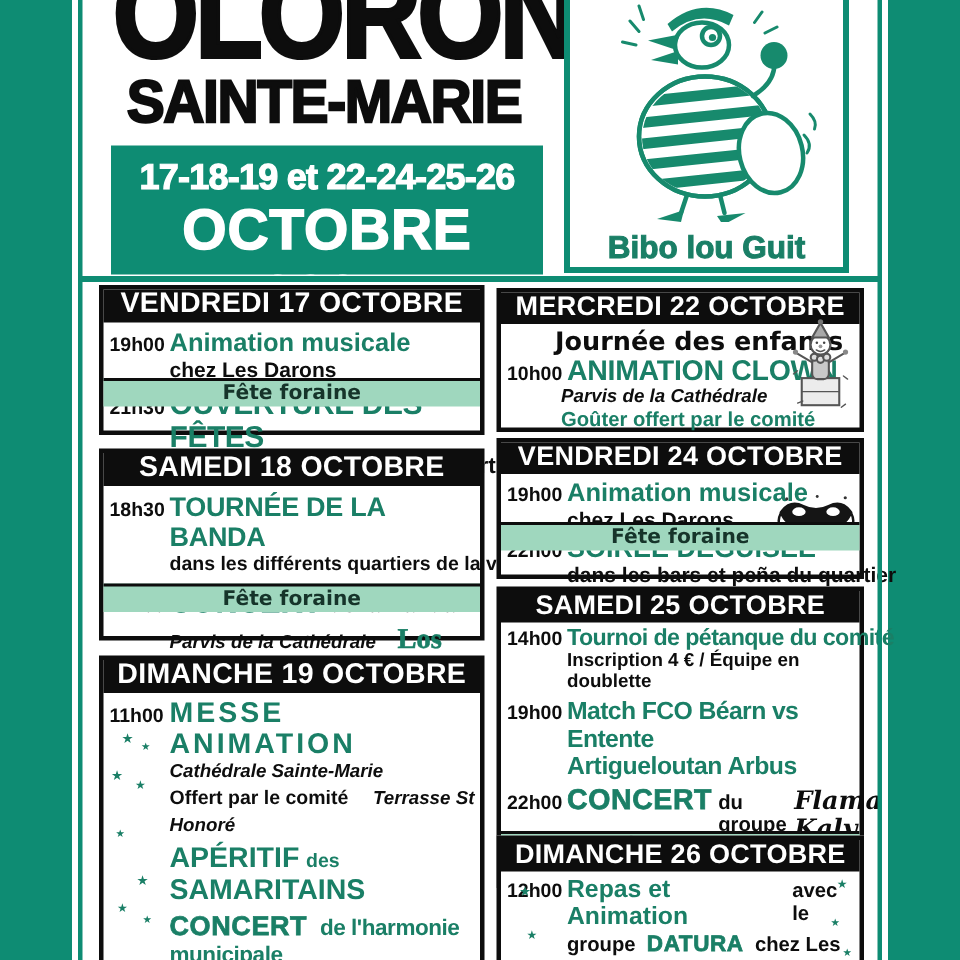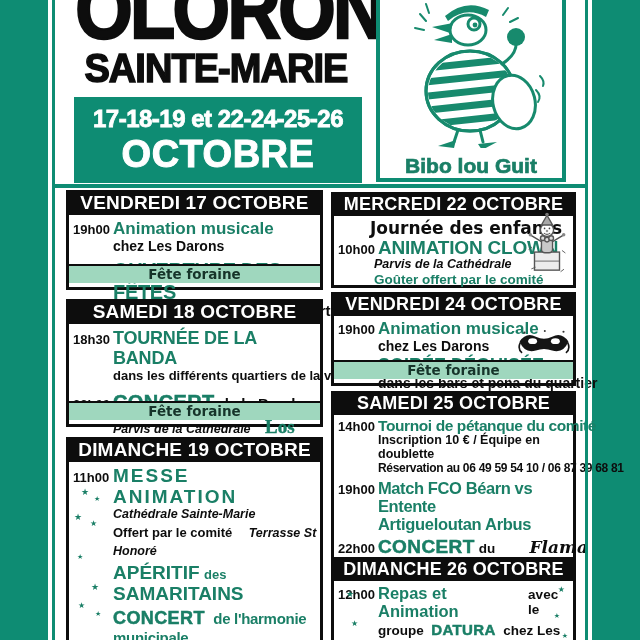--- a/index.html
+++ b/index.html
@@ -31,21 +31,21 @@
   .mascot{position:absolute; left:328px; top:-8px; width:190px; height:190px;
           background:#fff; border:4px solid var(--teal);}
   .mascot svg{position:absolute; top:2px; left:8px;}
   .mascot-caption{position:absolute; bottom:0; left:0; right:0; text-align:center;
           color:var(--green); font-weight:900; font-size:21px; -webkit-text-stroke:.7px var(--green);}
 
   
   .card{position:absolute; background:#fff; border:3px solid var(--ink);}
   .hdr{background:var(--ink); color:#fff; font-weight:900; text-align:center;
        font-size:19px; letter-spacing:.2px; padding:0 0 2px; line-height:1.05; white-space:nowrap;}
-  .ftr{position:absolute; left:0; right:0; bottom:4px; background:var(--mint);
+  .ftr{position:absolute; left:0; right:0; bottom:16px; background:var(--mint);
        border-top:2px solid var(--ink); text-align:center; font-weight:700; font-size:13.5px;
        color:#16342a; font-family:"DejaVu Sans",sans-serif; padding:0 0 1px; line-height:1.2;}
   .r{display:flex; align-items:baseline; padding:0 2px 0 4px; line-height:1.1; margin-top:3px;}
   .t{flex:0 0 40px; font-size:13px; font-weight:800; color:var(--ink);}
   .ind{margin-left:44px; line-height:1.1; padding-right:2px;}
   .gt{color:var(--green); font-weight:900;}
   .bt{color:var(--ink); font-weight:800;}
   .it{color:var(--ink); font-style:italic; font-weight:600; font-size:12.5px;}
   .band{color:var(--green); font-weight:900; letter-spacing:.4px; -webkit-text-stroke:.5px var(--green);}
   .serifband{font-family:"Liberation Serif",serif; font-weight:700; color:var(--green); -webkit-text-stroke:.4px var(--green);}
@@ -239,22 +239,21 @@
       </svg>
       <div class="ftr">Fête foraine</div>
     </div>
 
     <div class="card tight" id="cardR3">
       <div class="hdr" style="font-size:18px">SAMEDI 25 OCTOBRE</div>
       <div class="r" style="margin-top:2px">
         <span class="t">14h00</span>
         <span class="gt s155" style="letter-spacing:-.4px; white-space:nowrap">Tournoi de pétanque du comité</span>
       </div>
-      <div class="ind bt s125" style="font-weight:700">Inscription 10 € / Équipe en doublette</div>
-      <div class="ind bt s12" style="letter-spacing:-.3px; white-space:nowrap">Réservation au 06 49 59 54 10 / 06 87 39 68 81</div>
+      <div class="ind bt s125" style="font-weight:700">Inscription 4 € / Équipe en doublette</div>
       <div class="r" style="margin-top:4px">
         <span class="t">19h00</span>
         <span class="gt s165" style="letter-spacing:-.4px">Match FCO Béarn vs Entente</span>
       </div>
       <div class="ind gt s165" style="letter-spacing:-.3px">Artigueloutan Arbus</div>
       <div class="r" style="margin-top:4px">
         <span class="t">22h00</span>
         <span class="band s19">CONCERT</span>
         <span class="bt s135" style="margin-left:4px">du groupe</span>
         <span class="script s17" style="margin-left:5px">Flama Kaly</span>

